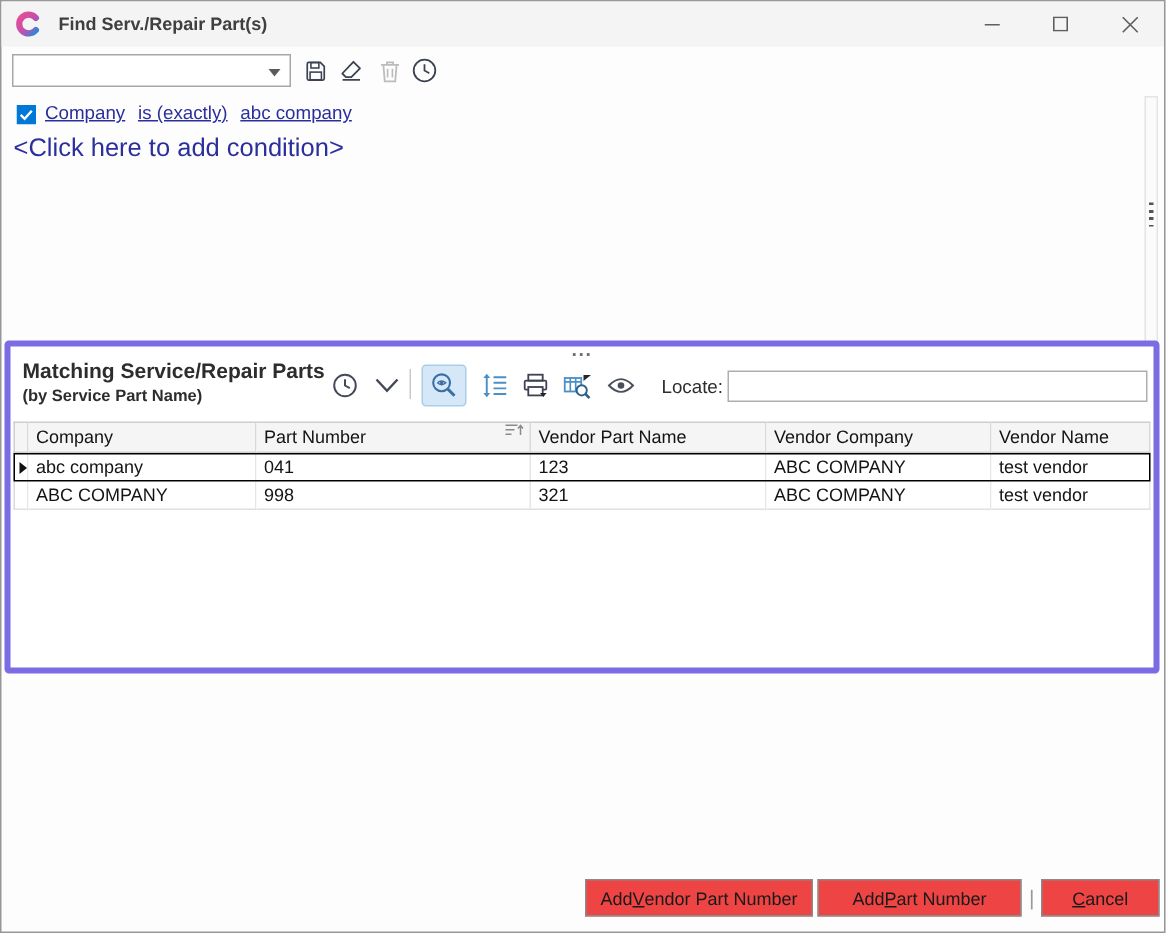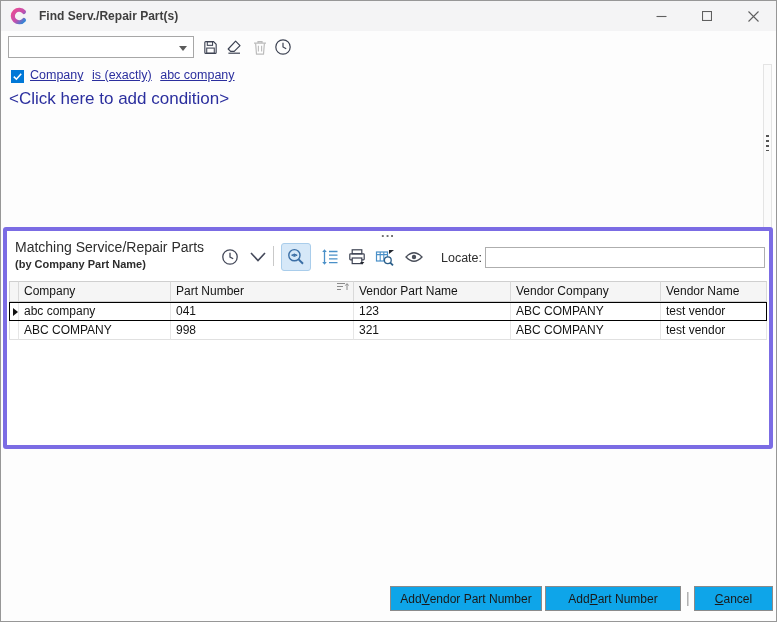--- a/index.html
+++ b/index.html
@@ -25,21 +25,21 @@
   .add-cond{position:absolute;left:8px;top:88px;font-size:17px;color:#2b2f9e;}
   .mini-scroll{position:absolute;right:4px;top:63px;width:9px;height:167px;background:#fbfbfb;
     border:1px solid #e4e4e4;box-sizing:border-box;}
   .mini-grip{position:absolute;left:2px;top:70px;width:3px;height:16px;
     background:repeating-linear-gradient(#555 0 2px,transparent 2px 5px);}
   
   .panel{position:absolute;left:2px;top:226px;width:770px;height:222px;box-sizing:border-box;
     border:4px solid #7b6ce4;border-radius:3px;background:#fff;}
   .grip-dots{position:absolute;left:50%;top:-3px;transform:translateX(-50%);
     font-weight:bold;color:#6e6e6e;font-size:13px;letter-spacing:1px;line-height:10px;}
-  .p-title{position:absolute;left:8px;top:8px;font-size:14px;font-weight:normal;color:#2d2d2d;}
+  .p-title{position:absolute;left:8px;top:8px;font-size:14px;font-weight:bold;color:#2d2d2d;}
   .p-sub{position:absolute;left:8px;top:27px;font-size:11px;font-weight:bold;color:#2d2d2d;}
   .pbtn{position:absolute;top:13px;width:26px;height:26px;display:flex;align-items:center;justify-content:center;}
   .pbtn.active{background:#d6e8f8;border:1px solid #a9cdeb;border-radius:3px;box-sizing:border-box;}
   .psep{position:absolute;left:266px;top:15px;width:1px;height:20px;background:#c9c9c9;}
   .locate-label{position:absolute;left:434px;top:20px;font-size:12.5px;color:#2d2d2d;}
   .locate-input{position:absolute;left:478px;top:16px;width:280px;height:21px;box-sizing:border-box;
     border:1px solid #aeaeae;background:#fff;font-size:12px;padding:0 4px;font-family:inherit;}
   
   .grid{position:absolute;left:2px;top:50px;width:758px;font-size:12px;color:#141414;}
   .grow{display:grid;grid-template-columns:10px 152px 183px 157px 150px 1fr;}
@@ -50,21 +50,21 @@
   .gbody .gcell{height:19px;line-height:18px;border-right:1px solid #e6e6e6;padding-left:5px;
     box-sizing:border-box;background:#fff;overflow:hidden;white-space:nowrap;}
   .gbody .gcell.sel{padding-left:1px;border-left:1px solid #d9d9d9;display:flex;align-items:center;}
   .grow.r2 .gcell{border-bottom:1px solid #e0e0e0;}
   .grow.focused{position:relative;}
   .grow.focused::after{content:"";position:absolute;inset:0;border:1px solid #000;pointer-events:none;}
   .row-arrow{width:0;height:0;border-top:4px solid transparent;border-bottom:4px solid transparent;
     border-left:5px solid #111;margin-left:2px;}
   .sorthdr{display:flex;justify-content:space-between;align-items:flex-start;width:100%;padding-right:4px;}
   
-  .fbtn{position:absolute;top:585px;height:25px;background:#0ea5e9;border:1px solid #8a8a8a;
+  .fbtn{position:absolute;top:585px;height:25px;background:#ef4444;border:1px solid #8a8a8a;
     box-sizing:border-box;font-size:12px;color:#1a1a1a;display:flex;align-items:center;justify-content:center;
     font-family:inherit;}
   .fbtn u{text-decoration:underline;}
   .btn-sep{position:absolute;left:685px;top:589px;color:#9a9a9a;font-size:14px;}
   svg{display:block;}
 </style>
 </head>
 <body>
 
 <div class="window">
@@ -145,21 +145,21 @@
   </div>
   <div class="add-cond">&lt;Click here to add condition&gt;</div>
 
   <div class="mini-scroll">
     <div class="mini-grip"></div>
   </div>
 
   <div class="panel">
     <div class="grip-dots">...</div>
     <div class="p-title">Matching Service/Repair Parts</div>
-    <div class="p-sub">(by Company Part Name)</div>
+    <div class="p-sub">(by Service Part Name)</div>
 
     <div class="pbtn" style="left:210px;">
       <svg width="20" height="20" viewBox="0 0 20 20">
         <circle cx="10" cy="10" r="7.2" fill="none" stroke="#44495a" stroke-width="1.3"></circle>
         <path d="M10 5.8 V10 L13.2 11.8" fill="none" stroke="#44495a" stroke-width="1.3"></path>
       </svg>
     </div>
     <div class="pbtn" style="left:238px;">
       <svg width="18" height="12" viewBox="0 0 18 12">
         <path d="M2 2 L9 9.5 L16 2" fill="none" stroke="#44495a" stroke-width="1.6"></path>

